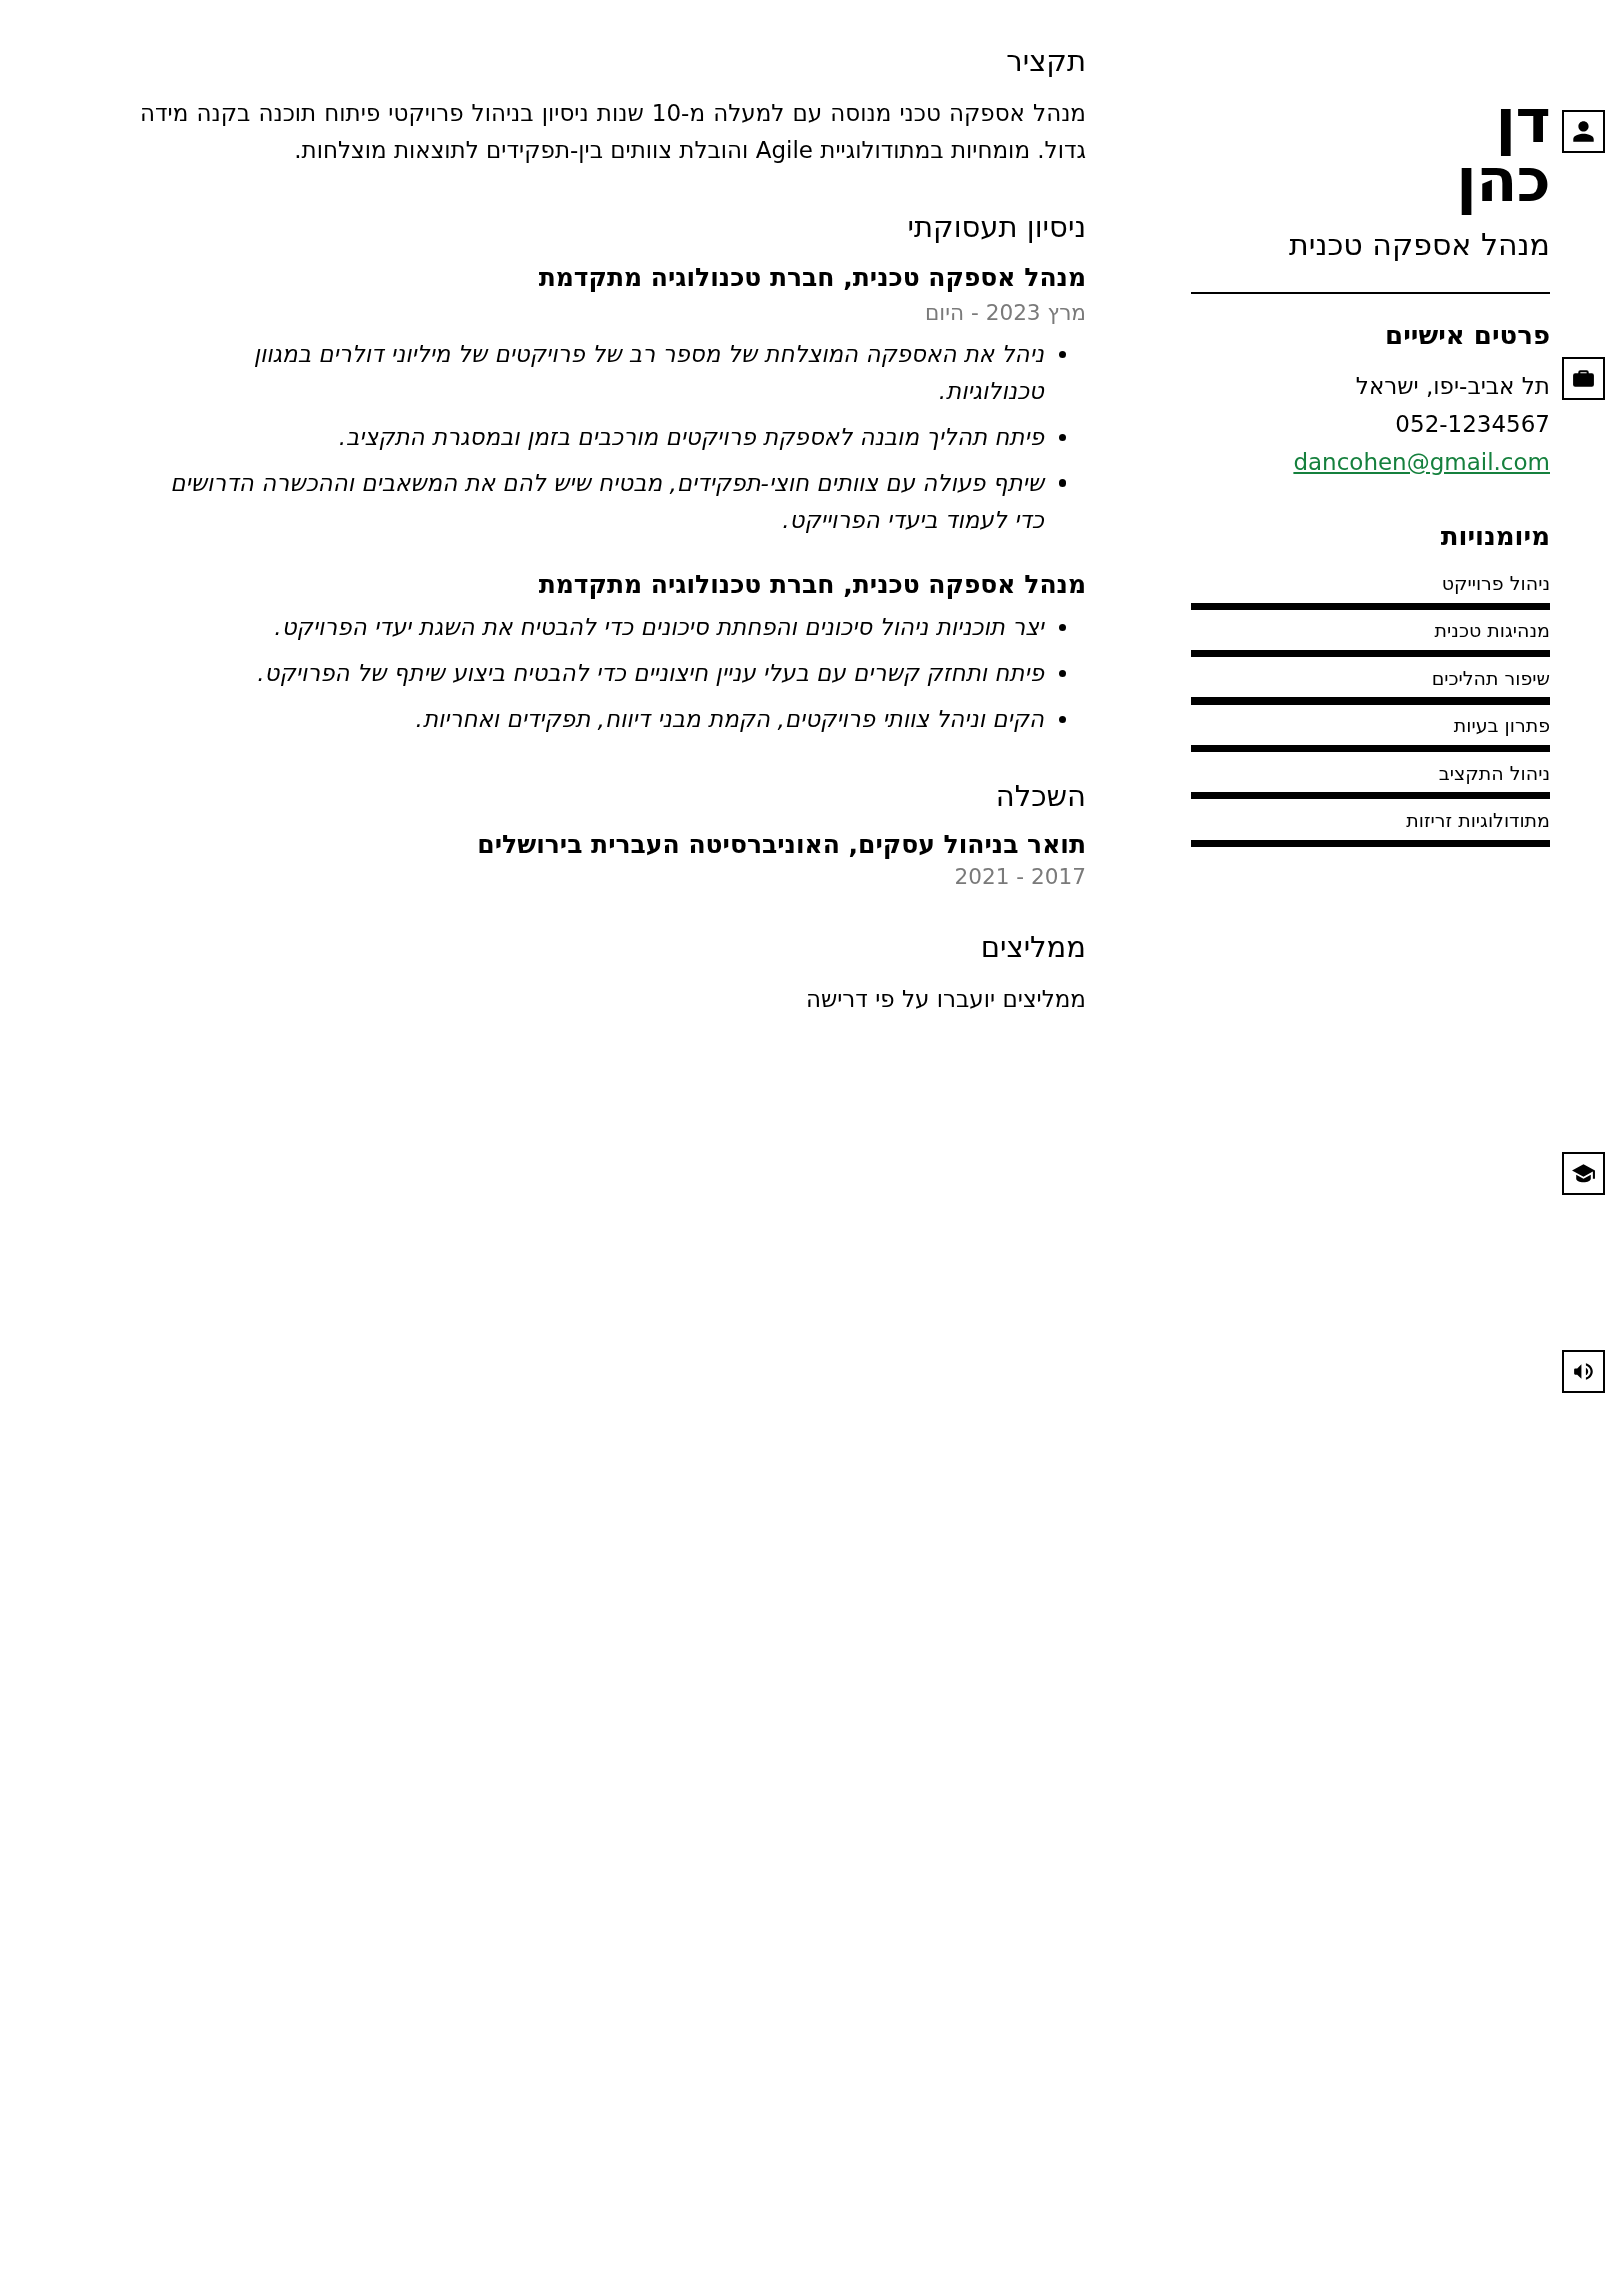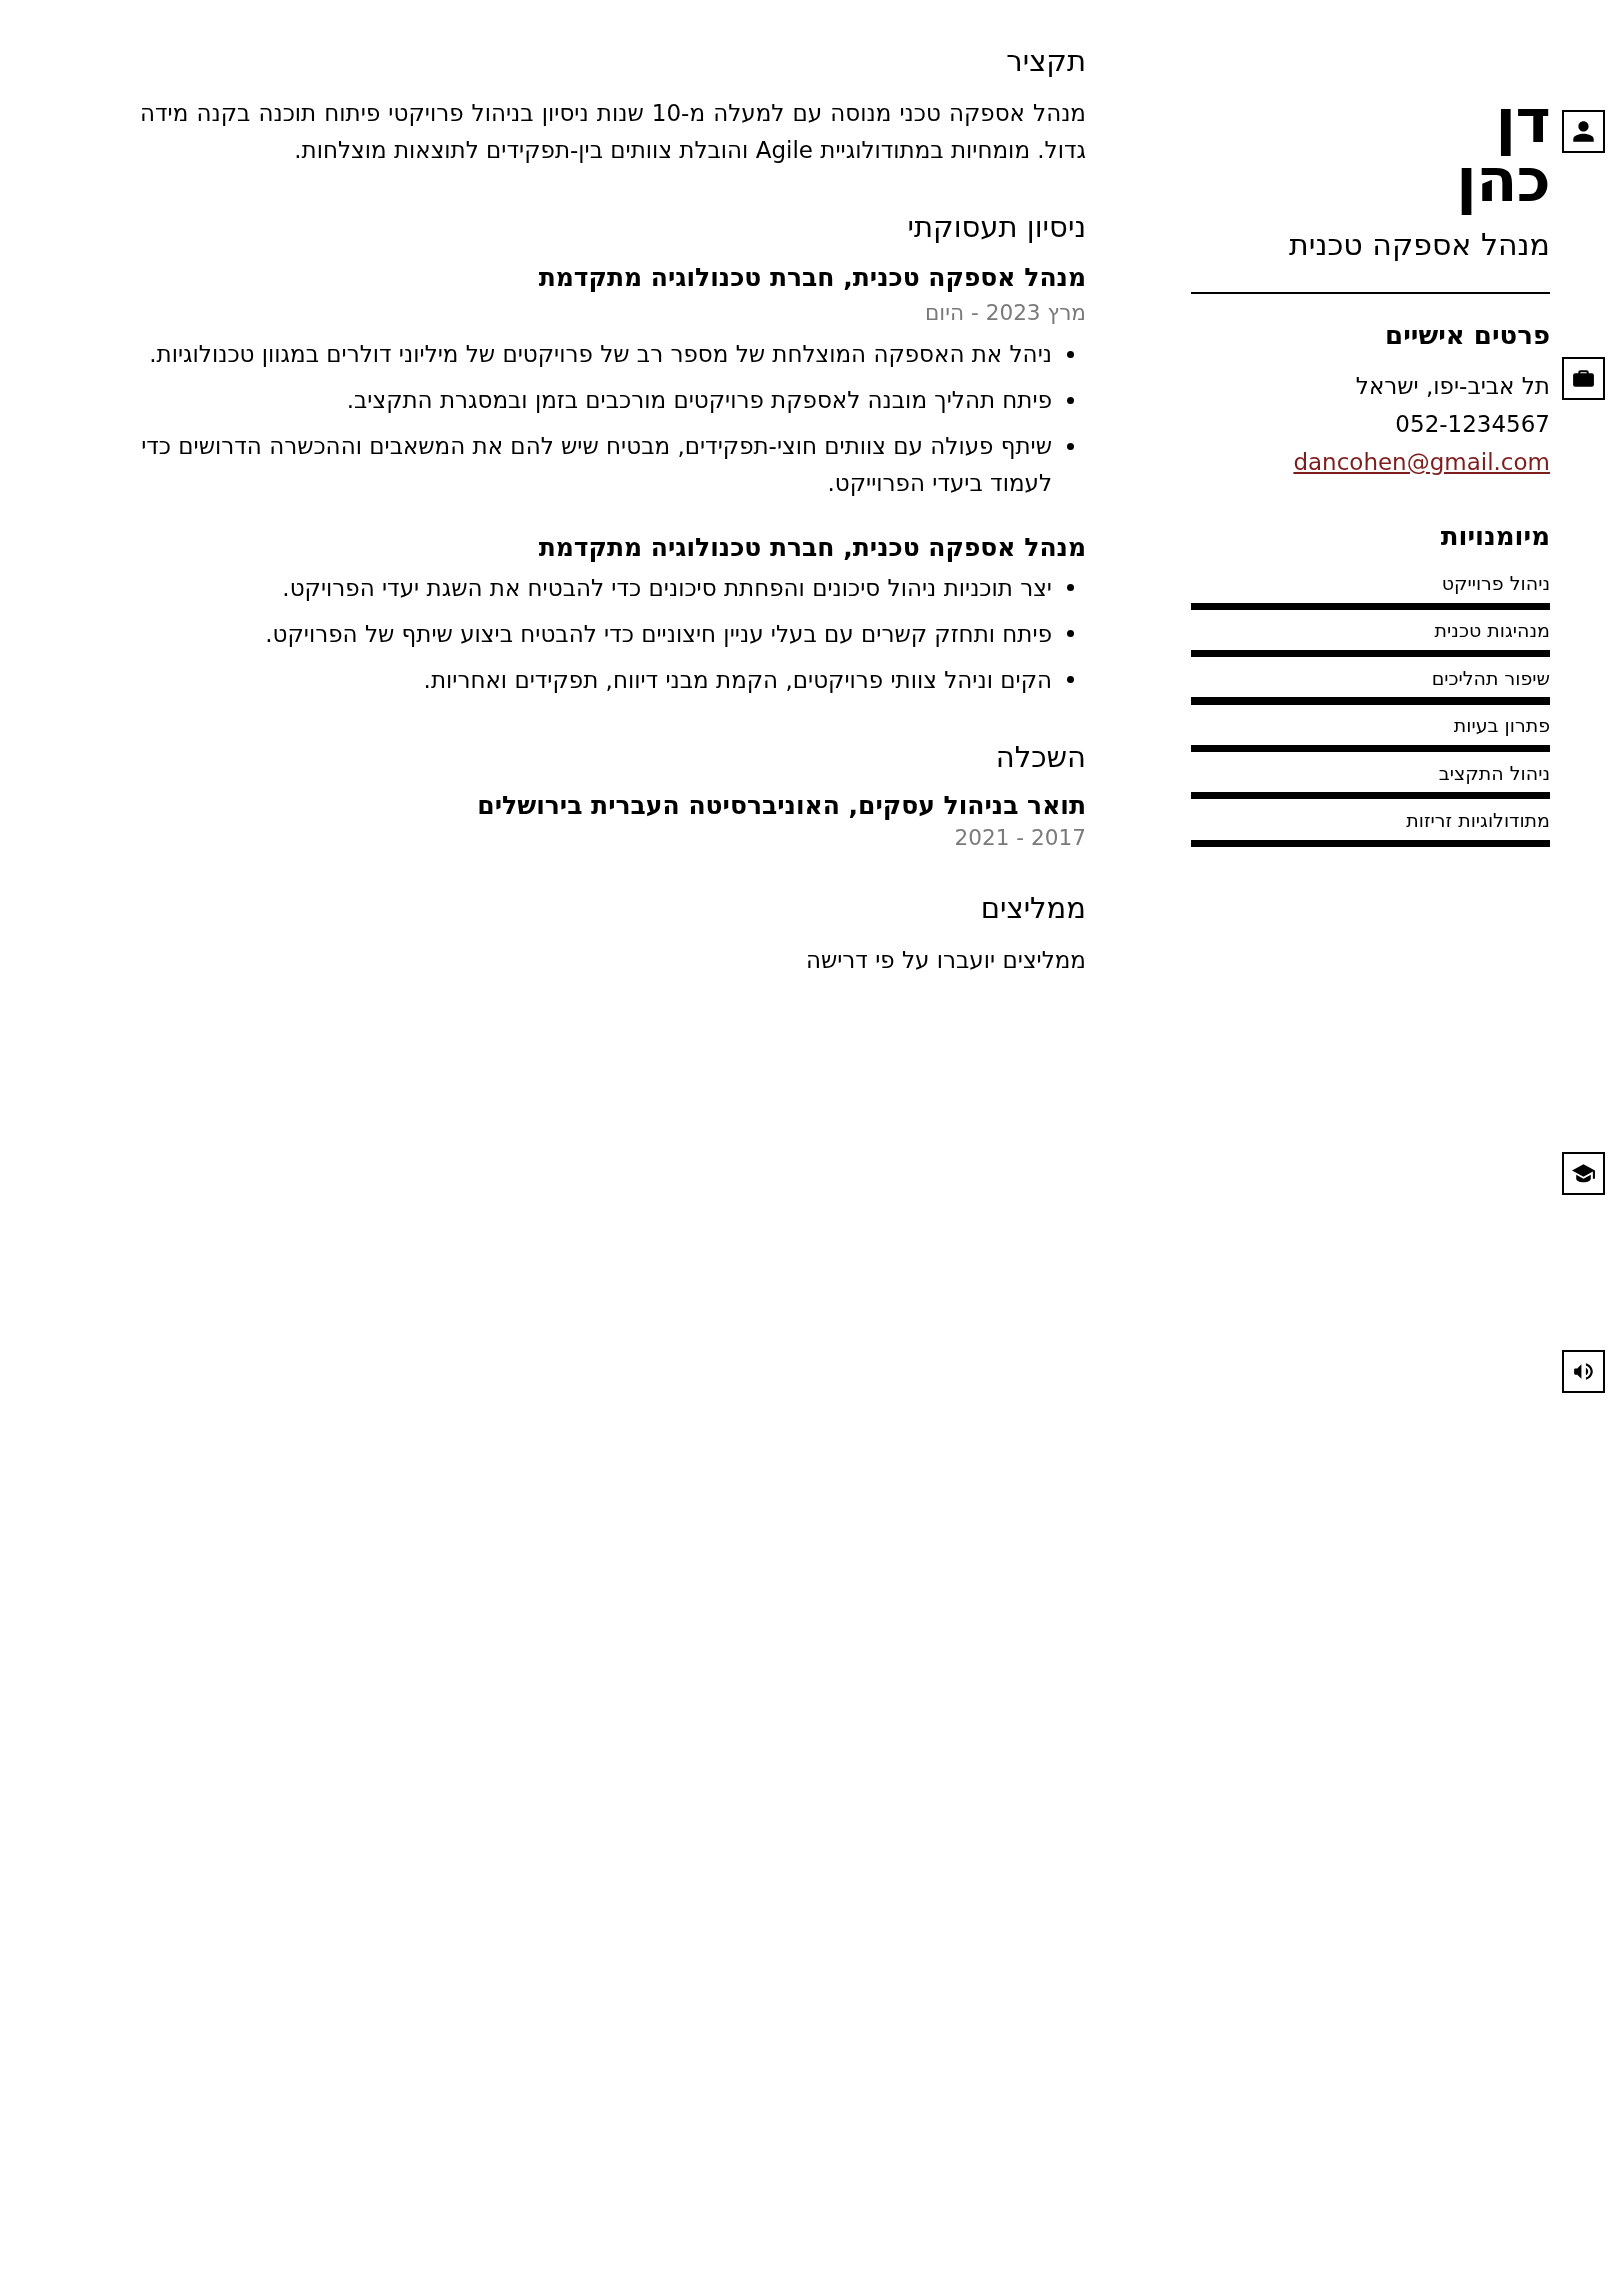--- a/index.html
+++ b/index.html
@@ -61,21 +61,21 @@
     margin: 0 0 18.3px 0;
   }
 
   .side-text {
     font-size: 23px;
     line-height: 1.65;
     margin: 0;
   }
   .side-text a,
   .email-link {
-    color: #7f1d1d;
+    color: #15803d;
     text-decoration: underline;
   }
 
   .skills-block {
     margin-top: 0;
   }
   .skill {
     margin-bottom: 6.5px;
   }
   .skill-label {
@@ -146,23 +146,24 @@
     margin: 0 0 5.2px 0;
     line-height: 1.35;
   }
   .job-dates {
     font-size: 21.6px;
     color: #7a7a7a;
     margin: 0 0 11.8px 0;
   }
 
   ul.bullets {
-    margin: 0;
+    margin: 8px;
     padding: 0 34px 0 0;
     list-style: none;
+    font-style: italic;
   }
   ul.bullets li {
     font-size: 23px;
     line-height: 1.6;
     margin-bottom: 9.2px;
     position: relative;
   }
   ul.bullets li::before {
     content: "";
     position: absolute;

